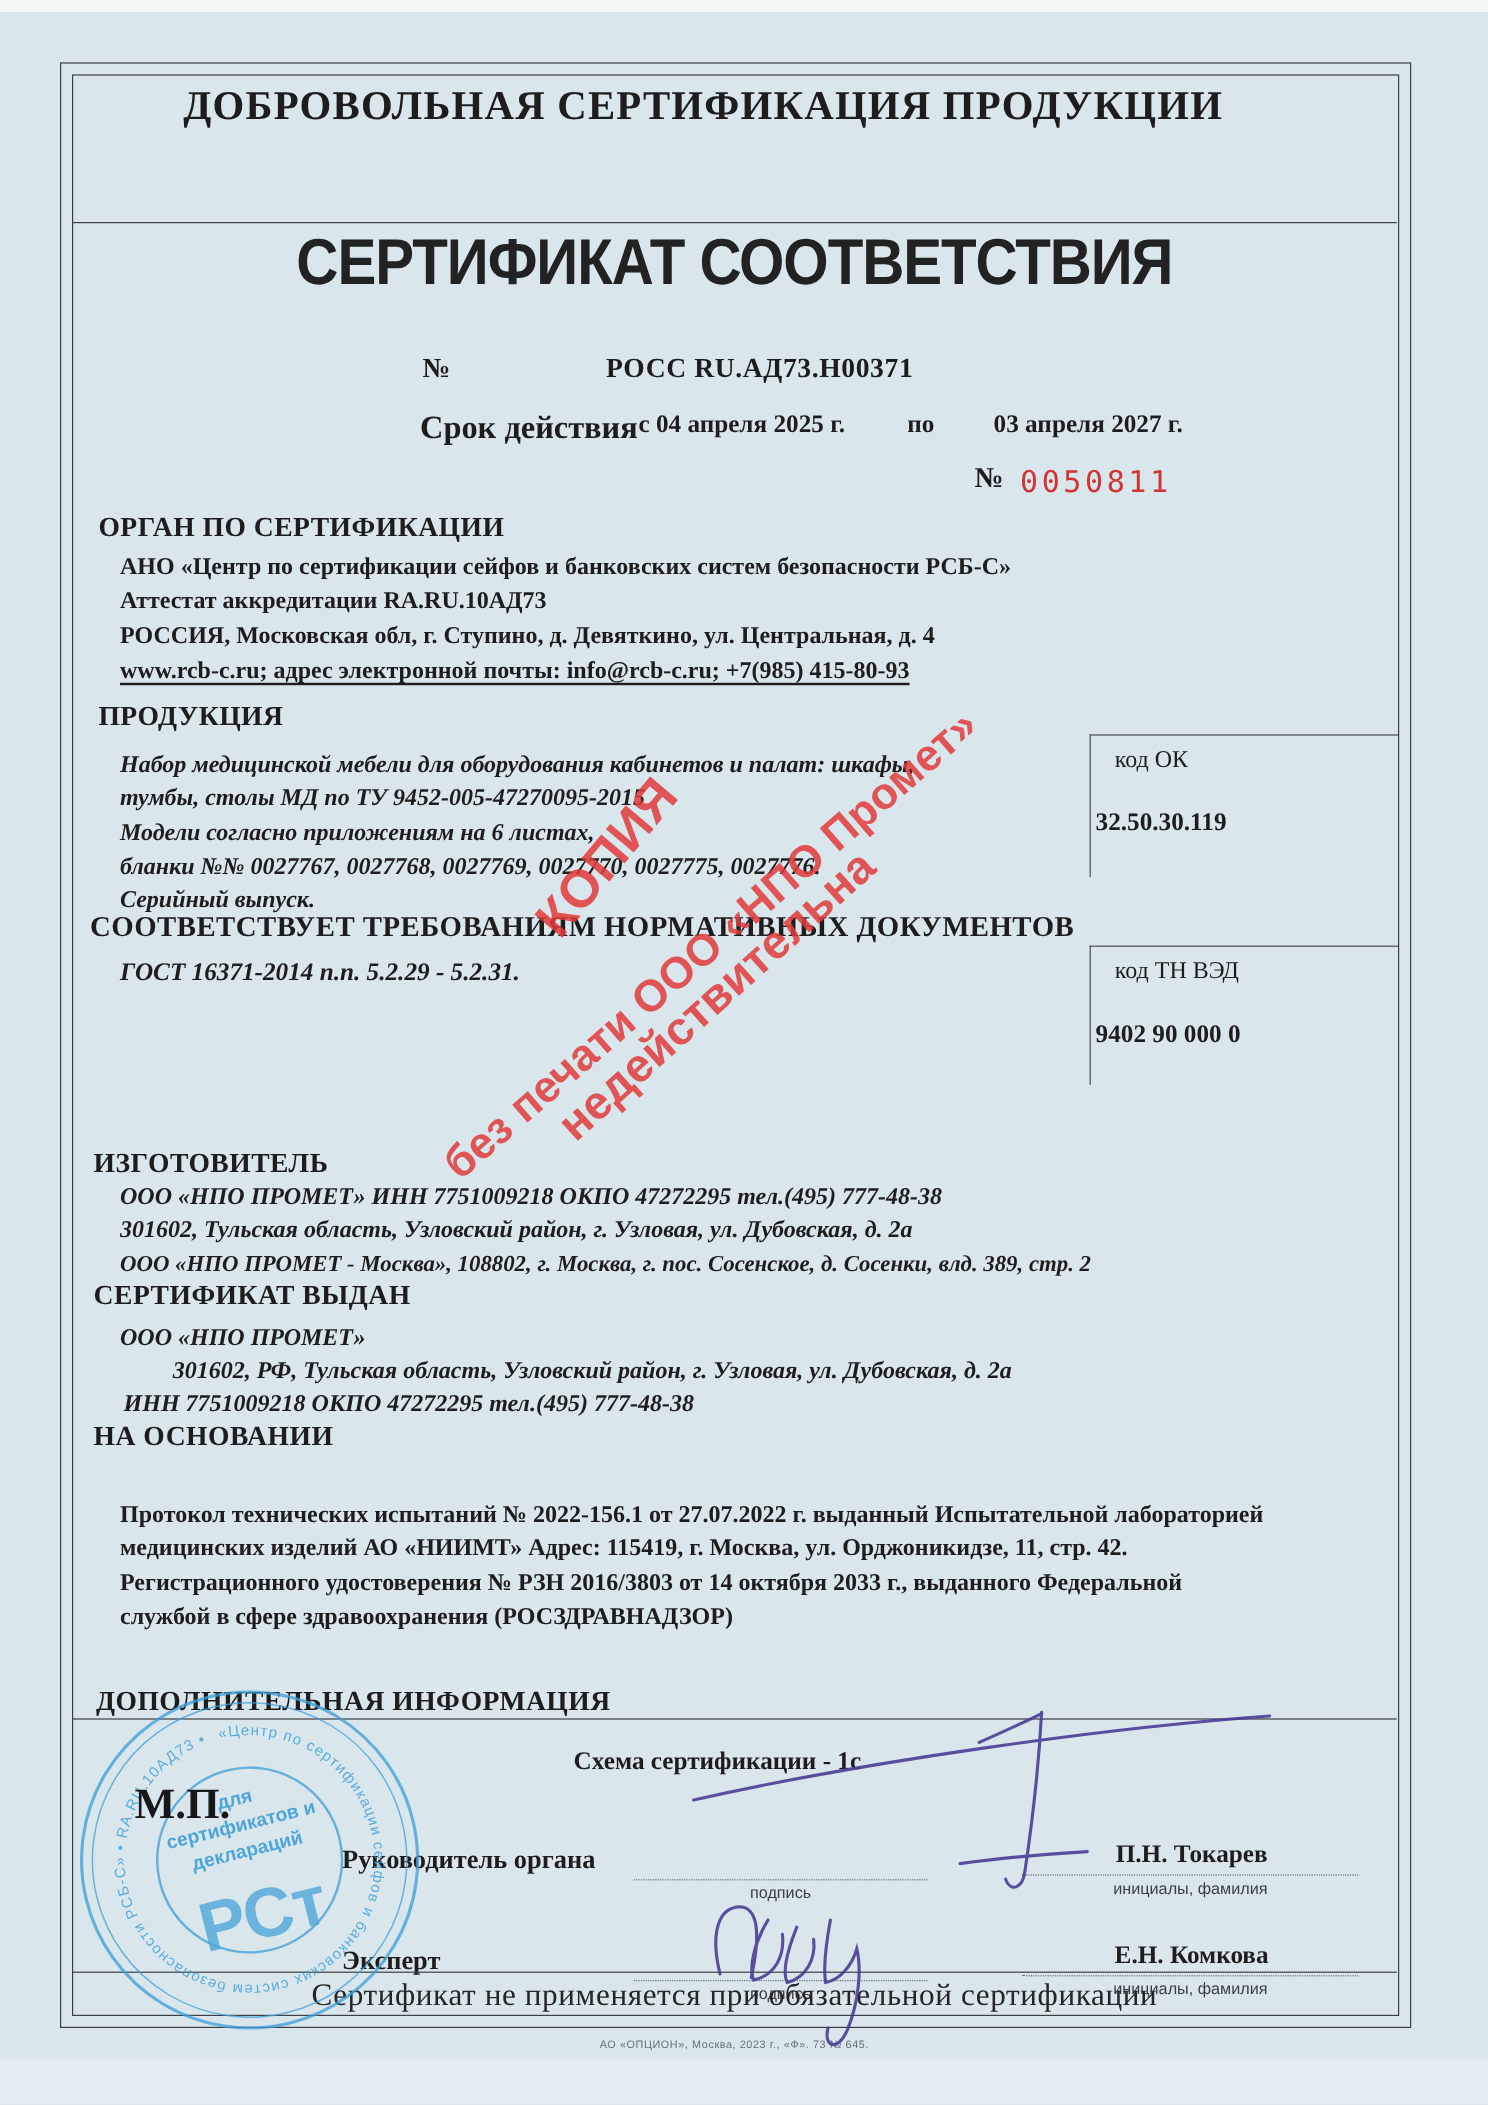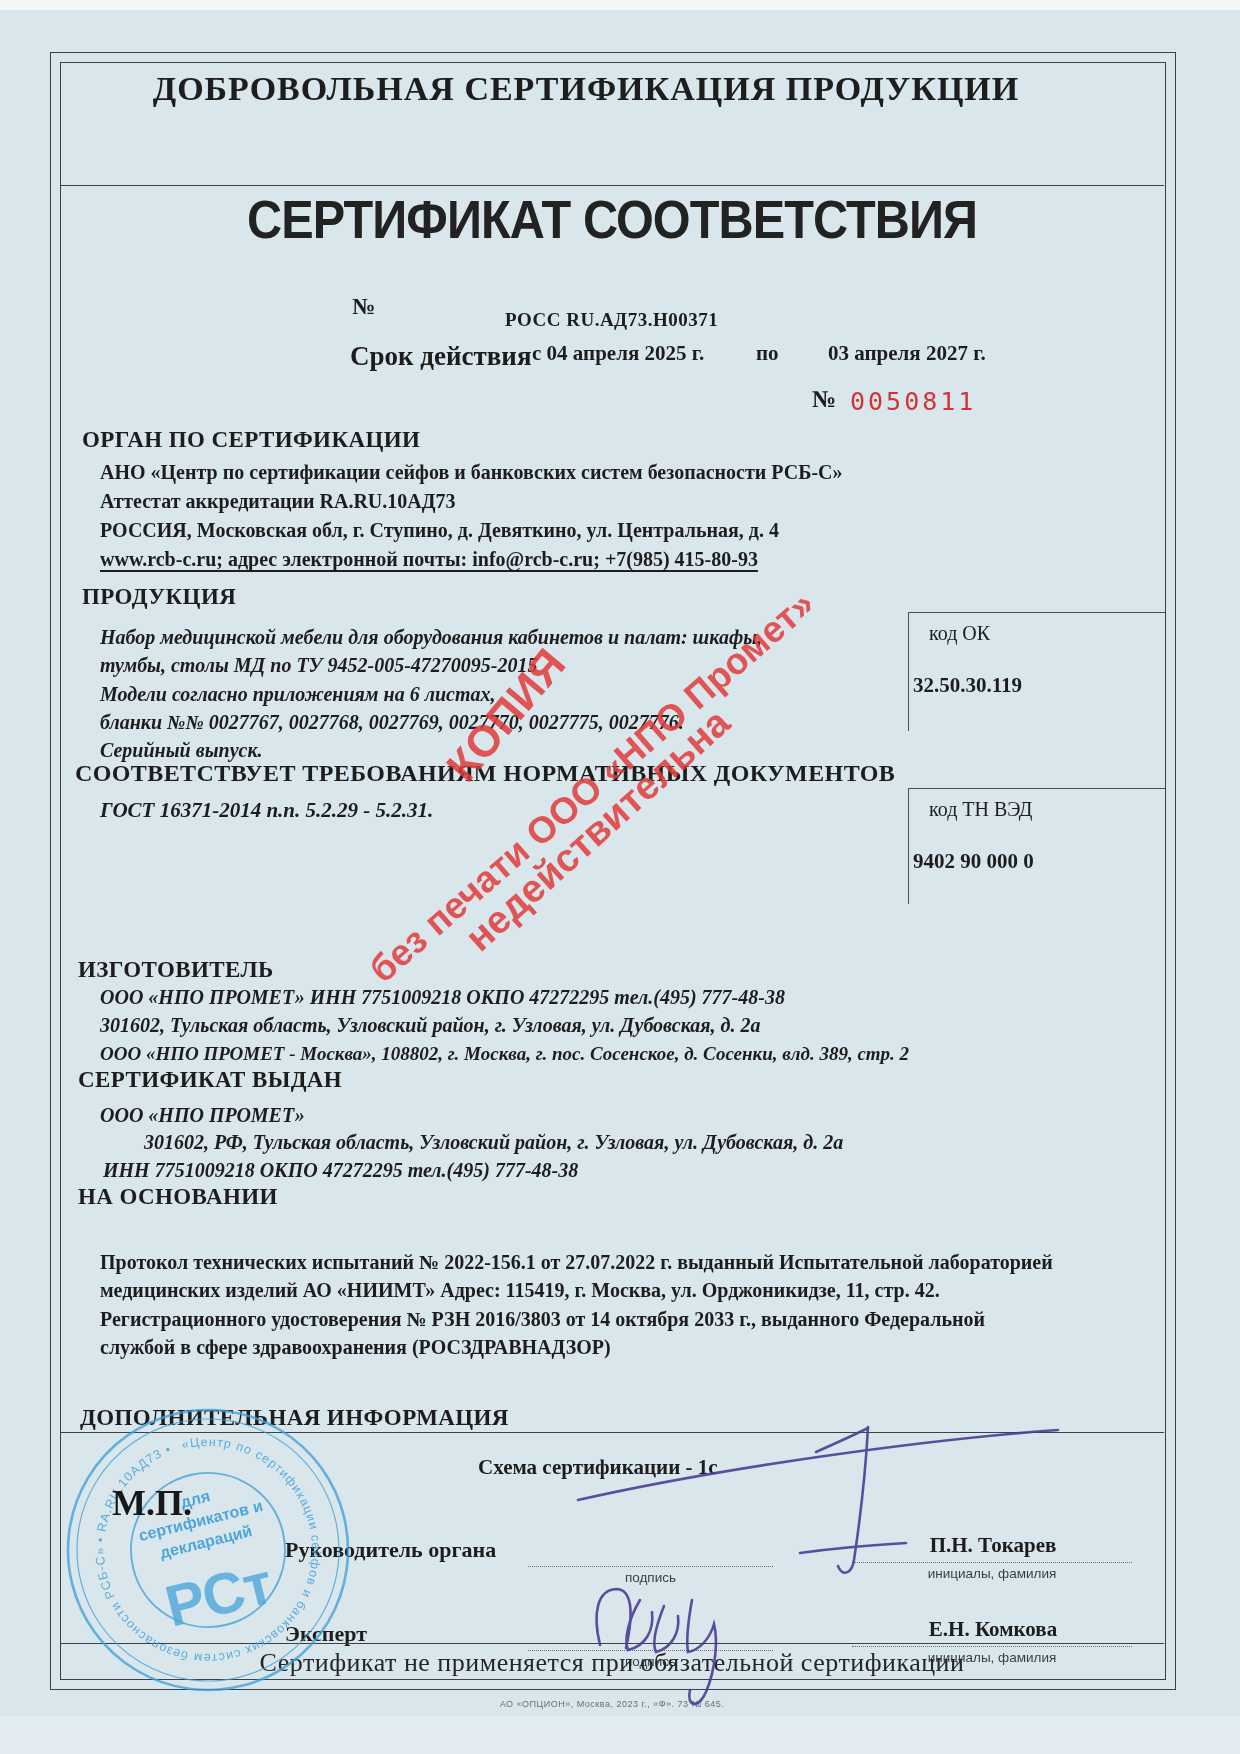--- a/index.html
+++ b/index.html
@@ -50,21 +50,21 @@
   <div class="abs edge-bottom"></div>
 
   <div class="frame" style="left:50px;top:52px;width:1124px;height:1636px;"></div>
   <div class="frame" style="left:60px;top:62px;width:1104px;height:1616px;border-width:1px;"></div>
 
   <div class="abs program-title">ДОБРОВОЛЬНАЯ СЕРТИФИКАЦИЯ ПРОДУКЦИИ</div>
   <div class="hline" style="left:60px;top:185px;width:1104px;"></div>
   <div class="abs cert-title">СЕРТИФИКАТ СООТВЕТСТВИЯ</div>
 
   <span class="b" style="left:352px;top:294px;font-size:23px;">№</span>
-  <span class="b" style="left:505px;top:294px;font-size:19px;letter-spacing:.5px;margin-top:15px;">РОСС RU.АД73.Н00371</span>
+  <span class="b" style="left:505px;top:294px;font-size:23px;letter-spacing:.5px;">РОСС RU.АД73.Н00371</span>
 
   <span class="b" style="left:350px;top:341px;font-size:27px;">Срок действия</span>
   <span class="b" style="left:532px;top:341px;font-size:21px;">с  04 апреля 2025 г.</span>
   <span class="b" style="left:756px;top:341px;font-size:21px;">по</span>
   <span class="b" style="left:828px;top:341px;font-size:21px;">03 апреля 2027 г.</span>
 
   <span class="b" style="left:812px;top:386px;font-size:24px;">№</span>
   <span class="abs redno" style="left:850px;top:387px;">0050811</span>
 
   <div class="h" style="left:82px;top:427px;">ОРГАН ПО СЕРТИФИКАЦИИ</div>

